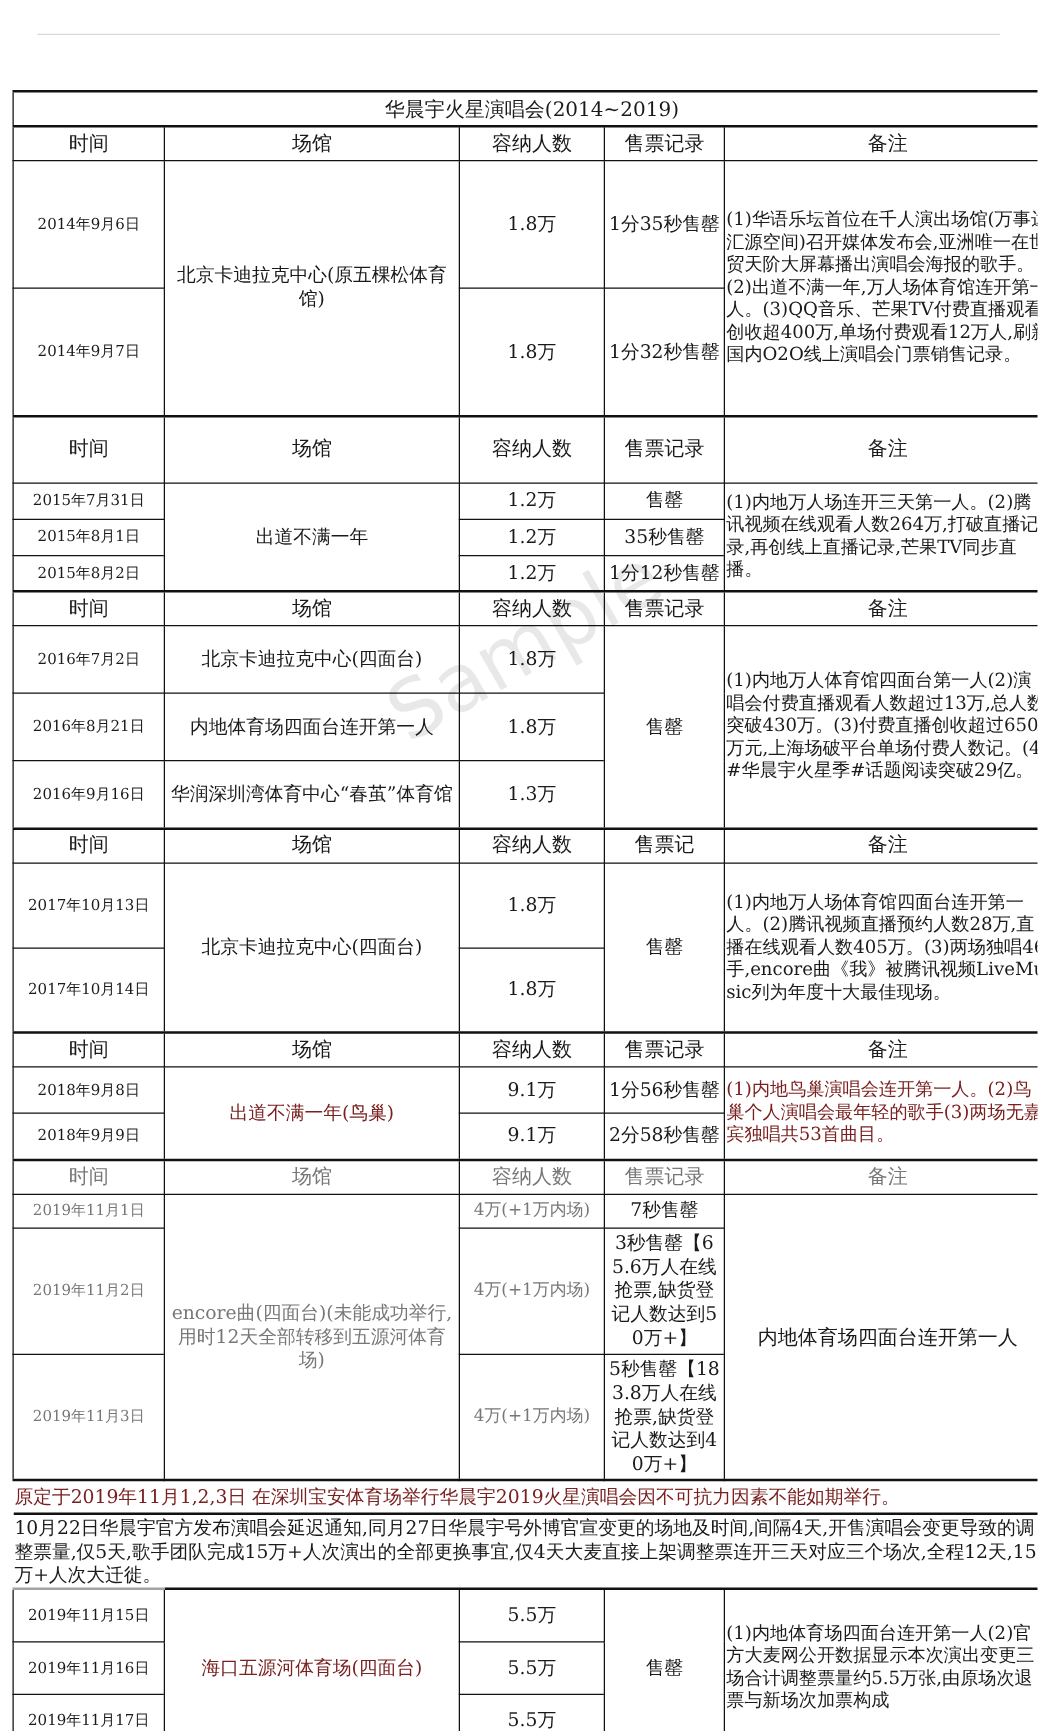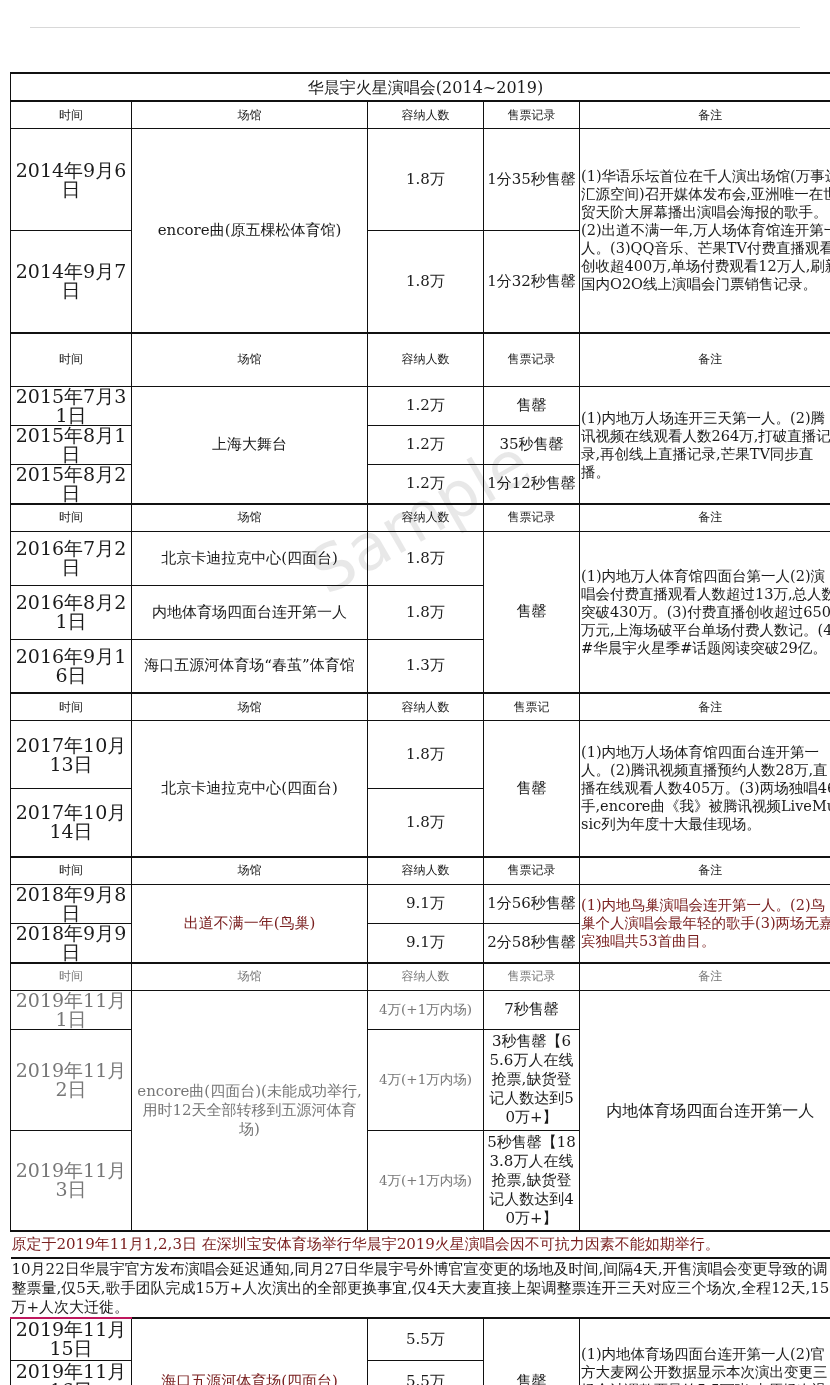--- a/index.html
+++ b/index.html
@@ -6,24 +6,24 @@
   body { width: 830px; height: 1385px; position: relative; overflow: hidden;
          font-family: "DejaVu Serif", "Liberation Serif", serif; color: #1a1a1a; }
   .topline { position: absolute; left: 30px; top: 27px; width: 770px; height: 1px; background: #d8d8d8; }
   .wrap { position: absolute; left: 10px; top: 72px; width: 830px; }
   table { border-collapse: collapse; table-layout: fixed; width: 830px; }
   col.c1 { width: 121px; } col.c2 { width: 236px; } col.c3 { width: 116px; }
   col.c4 { width: 96px; } col.c5 { width: 261px; }
   td { border: 1px solid #111; padding: 0 1px; font-size: 15px; line-height: 19px;
        text-align: center; vertical-align: middle; overflow: hidden; word-break: break-all; }
   .title td { border-top: 2px solid #111; border-bottom: 2px solid #111; height: 26px; font-size: 16px; }
-  .hdr td { height: 26px; font-size: 12px; border-top: 2px solid #111; font-family: Liberation Serif, serif; }
+  .hdr td { height: 26px; font-size: 16px; border-top: 2px solid #111; font-family: Liberation Serif, serif; }
   .hdr.tall td { height: 52px; }
   td.note { text-align: left; font-size: 14.5px; line-height: 18px; border-right: none; }
-  td.time { font-size: 19px; }
+  td.time { font-size: 12px; }
   .gray td, td.gray { color: #777; }
   .red { color: #7a2020; }
   .noteline td { text-align: left; font-size: 15px; line-height: 19px; border-left: none; border-right: none; }
   .watermark { position: absolute; left: 300px; top: 480px; font-family: "DejaVu Sans", sans-serif;
                font-size: 64px; color: rgba(0,0,0,0.09); transform: rotate(-30deg); pointer-events: none; }
   td.nob-r { border-right: none; }
 </style>
 </head>
 <body>
 
@@ -46,41 +46,41 @@
   </tr>
   <tr class="hdr">
     <td>时间</td>
     <td>场馆</td>
     <td>容纳人数</td>
     <td>售票记录</td>
     <td class="nob-r">备注</td>
   </tr>
   <tr style="height:102px">
     <td class="time">2014年9月6日</td>
-    <td rowspan="2">encore曲(原五棵松体育馆)</td>
+    <td rowspan="2">北京卡迪拉克中心(原五棵松体育馆)</td>
     <td>1.8万</td>
     <td>1分35秒售罄</td>
     <td rowspan="2" class="note">(1)华语乐坛首位在千人演出场馆(万事达汇源空间)召开媒体发布会,亚洲唯一在世贸天阶大屏幕播出演唱会海报的歌手。(2)出道不满一年,万人场体育馆连开第一人。(3)QQ音乐、芒果TV付费直播观看创收超400万,单场付费观看12万人,刷新国内O2O线上演唱会门票销售记录。</td>
   </tr>
   <tr style="height:102px">
     <td class="time">2014年9月7日</td>
     <td>1.8万</td>
     <td>1分32秒售罄</td>
   </tr>
 
   <tr class="hdr tall">
     <td>时间</td>
     <td>场馆</td>
     <td>容纳人数</td>
     <td>售票记录</td>
     <td class="nob-r">备注</td>
   </tr>
   <tr style="height:29px">
     <td class="time">2015年7月31日</td>
-    <td rowspan="3">上海大舞台</td>
+    <td rowspan="3">出道不满一年</td>
     <td>1.2万</td>
     <td>售罄</td>
     <td rowspan="3" class="note">(1)内地万人场连开三天第一人。(2)腾讯视频在线观看人数264万,打破直播记录,再创线上直播记录,芒果TV同步直播。</td>
   </tr>
   <tr style="height:29px">
     <td class="time">2015年8月1日</td>
     <td>1.2万</td>
     <td>35秒售罄</td>
   </tr>
   <tr style="height:29px">
@@ -103,21 +103,21 @@
     <td rowspan="3">售罄</td>
     <td rowspan="3" class="note">(1)内地万人体育馆四面台第一人(2)演唱会付费直播观看人数超过13万,总人数突破430万。(3)付费直播创收超过650万元,上海场破平台单场付费人数记。(4)#华晨宇火星季#话题阅读突破29亿。</td>
   </tr>
   <tr style="height:54px">
     <td class="time">2016年8月21日</td>
     <td>内地体育场四面台连开第一人</td>
     <td>1.8万</td>
   </tr>
   <tr style="height:54px">
     <td class="time">2016年9月16日</td>
-    <td>海口五源河体育场“春茧”体育馆</td>
+    <td>华润深圳湾体育中心“春茧”体育馆</td>
     <td>1.3万</td>
   </tr>
 
   <tr class="hdr">
     <td>时间</td>
     <td>场馆</td>
     <td>容纳人数</td>
     <td>售票记</td>
     <td class="nob-r">备注</td>
   </tr>
@@ -179,21 +179,21 @@
   </tr>
 
   <tr class="noteline" style="height:27px">
     <td colspan="5" class="red" style="border-top:2px solid #111">原定于2019年11月1,2,3日 在深圳宝安体育场举行华晨宇2019火星演唱会因不可抗力因素不能如期举行。</td>
   </tr>
   <tr class="noteline" style="height:60px">
     <td colspan="5" style="border-top:2px solid #111">10月22日华晨宇官方发布演唱会延迟通知,同月27日华晨宇号外博官宣变更的场地及时间,间隔4天,开售演唱会变更导致的调整票量,仅5天,歌手团队完成15万+人次演出的全部更换事宜,仅4天大麦直接上架调整票连开三天对应三个场次,全程12天,15万+人次大迁徙。</td>
   </tr>
 
   <tr style="height:42px">
-    <td class="time" style="border-top:2px solid #be185d">2019年11月15日</td>
+    <td class="time" style="border-top:2px solid #a3a3a3">2019年11月15日</td>
     <td rowspan="3" class="red" style="border-top:2px solid #111">海口五源河体育场(四面台)</td>
     <td style="border-top:2px solid #111">5.5万</td>
     <td rowspan="3" style="border-top:2px solid #111">售罄</td>
     <td rowspan="3" class="note" style="border-top:2px solid #111">(1)内地体育场四面台连开第一人(2)官方大麦网公开数据显示本次演出变更三场合计调整票量约5.5万张,由原场次退票与新场次加票构成</td>
   </tr>
   <tr style="height:42px">
     <td class="time">2019年11月16日</td>
     <td>5.5万</td>
   </tr>
   <tr style="height:42px">

